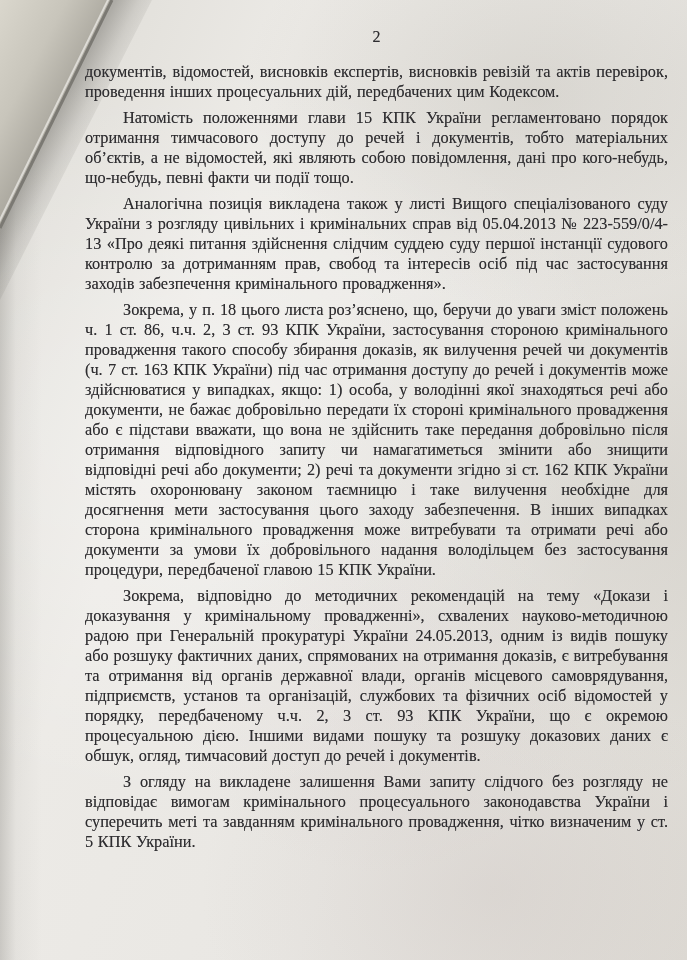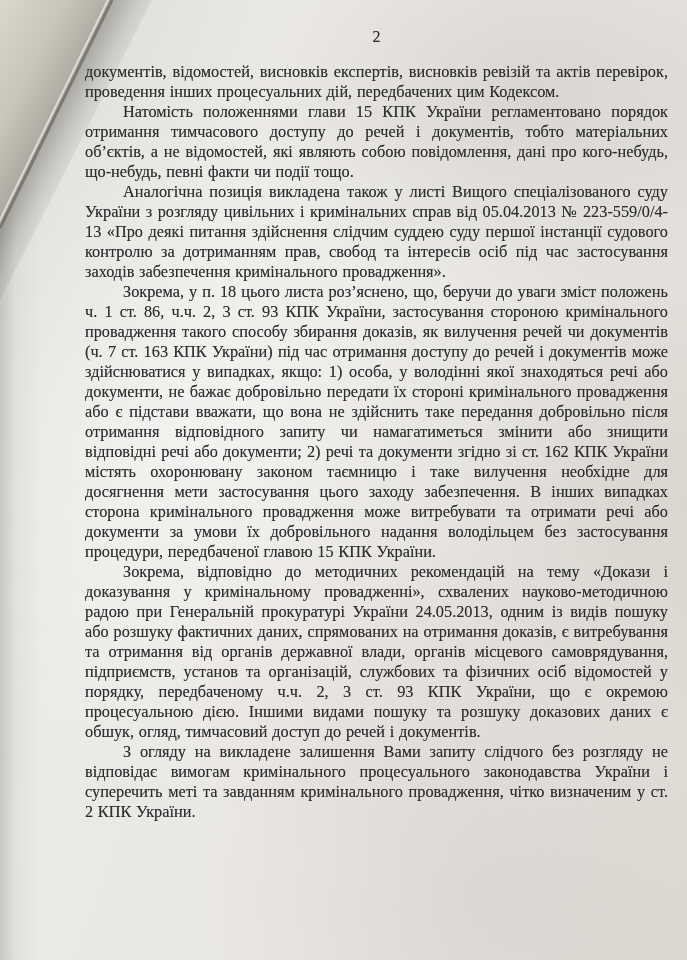--- a/index.html
+++ b/index.html
@@ -55,21 +55,21 @@
     width: 583px;
     font-size: 16.3px;
     line-height: 20px;
     color: #2e2d30;
     text-align: justify;
     text-shadow: 0 0 0.6px rgba(46,45,48,0.5);
     word-spacing: 0.04em;
   }
 
   .para { margin: 0; }
-  .para + .para { }
+  .para + .para { margin-top: 6px; }
   .para.indent { text-indent: 38px; }
 </style>
 </head>
 <body>
 
 <div class="photo">
 
   <svg class="corner-svg" width="170" height="300" viewBox="0 0 170 300" aria-hidden="true">
     <defs>
       <linearGradient id="gcorner" gradientUnits="userSpaceOnUse" x1="0" y1="0" x2="95" y2="50">
@@ -94,16 +94,16 @@
   </svg>
 
   <div class="page-number">2</div>
 
   <div class="content" id="content">
       <p class="para">документів, відомостей, висновків експертів, висновків ревізій та актів перевірок, проведення інших процесуальних дій, передбачених цим Кодексом.</p>
       <p class="para indent">Натомість положеннями глави 15 КПК України регламентовано порядок отримання тимчасового доступу до речей і документів, тобто матеріальних об’єктів, а не відомостей, які являють собою повідомлення, дані про кого-небудь, що-небудь, певні факти чи події тощо.</p>
       <p class="para indent">Аналогічна позиція викладена також у листі Вищого спеціалізованого суду України з розгляду цивільних і кримінальних справ від 05.04.2013 № 223-559/0/4-13 «Про деякі питання здійснення слідчим суддею суду першої інстанції судового контролю за дотриманням прав, свобод та інтересів осіб під час застосування заходів забезпечення кримінального провадження».</p>
       <p class="para indent">Зокрема, у п. 18 цього листа роз’яснено, що, беручи до уваги зміст положень ч. 1 ст. 86, ч.ч. 2, 3 ст. 93 КПК України, застосування стороною кримінального провадження такого способу збирання доказів, як вилучення речей чи документів (ч. 7 ст. 163 КПК України) під час отримання доступу до речей і документів може здійснюватися у випадках, якщо: 1) особа, у володінні якої знаходяться речі або документи, не бажає добровільно передати їх стороні кримінального провадження або є підстави вважати, що вона не здійснить таке передання добровільно після отримання відповідного запиту чи намагатиметься змінити або знищити відповідні речі або документи; 2) речі та документи згідно зі ст. 162 КПК України містять охоронювану законом таємницю і таке вилучення необхідне для досягнення мети застосування цього заходу забезпечення. В інших випадках сторона кримінального провадження може витребувати та отримати речі або документи за умови їх добровільного надання володільцем без застосування процедури, передбаченої главою 15 КПК України.</p>
       <p class="para indent">Зокрема, відповідно до методичних рекомендацій на тему «Докази і доказування у кримінальному провадженні», схвалених науково-методичною радою при Генеральній прокуратурі України 24.05.2013, одним із видів пошуку або розшуку фактичних даних, спрямованих на отримання доказів, є витребування та отримання від органів державної влади, органів місцевого самоврядування, підприємств, установ та організацій, службових та фізичних осіб відомостей у порядку, передбаченому ч.ч. 2, 3 ст. 93 КПК України, що є окремою процесуальною дією. Іншими видами пошуку та розшуку доказових даних є обшук, огляд, тимчасовий доступ до речей і документів.</p>
-      <p class="para indent">З огляду на викладене залишення Вами запиту слідчого без розгляду не відповідає вимогам кримінального процесуального законодавства України і суперечить меті та завданням кримінального провадження, чітко визначеним у ст. 2 КПК України.</p>
+      <p class="para indent">З огляду на викладене залишення Вами запиту слідчого без розгляду не відповідає вимогам кримінального процесуального законодавства України і суперечить меті та завданням кримінального провадження, чітко визначеним у ст. 5 КПК України.</p>
     </div>
 
 </div>
 
 </body></html>

